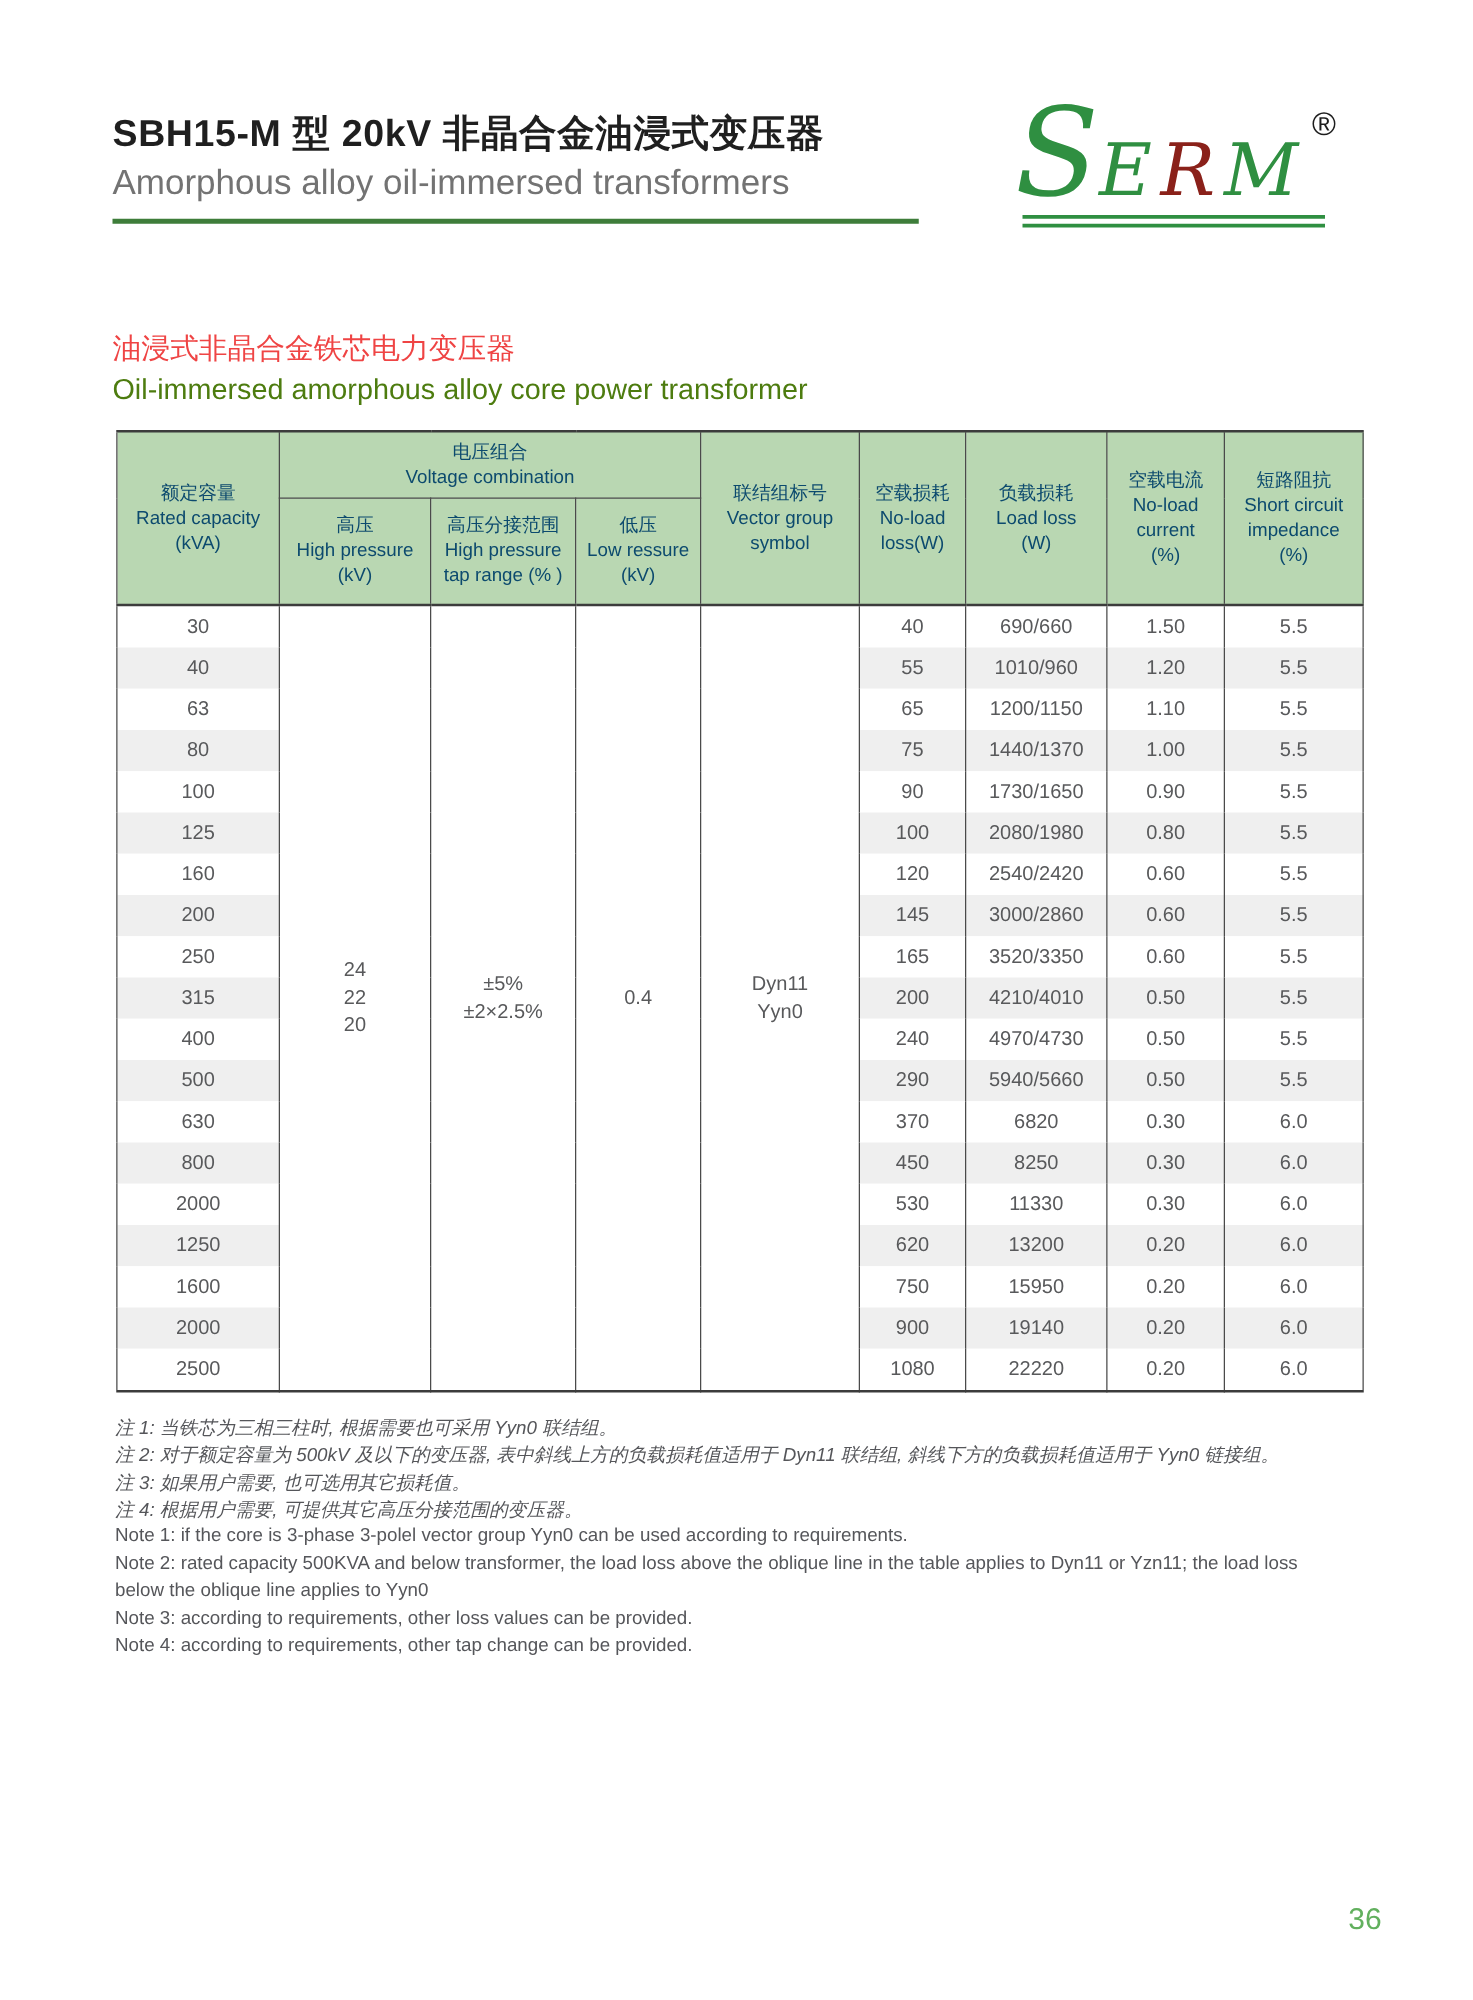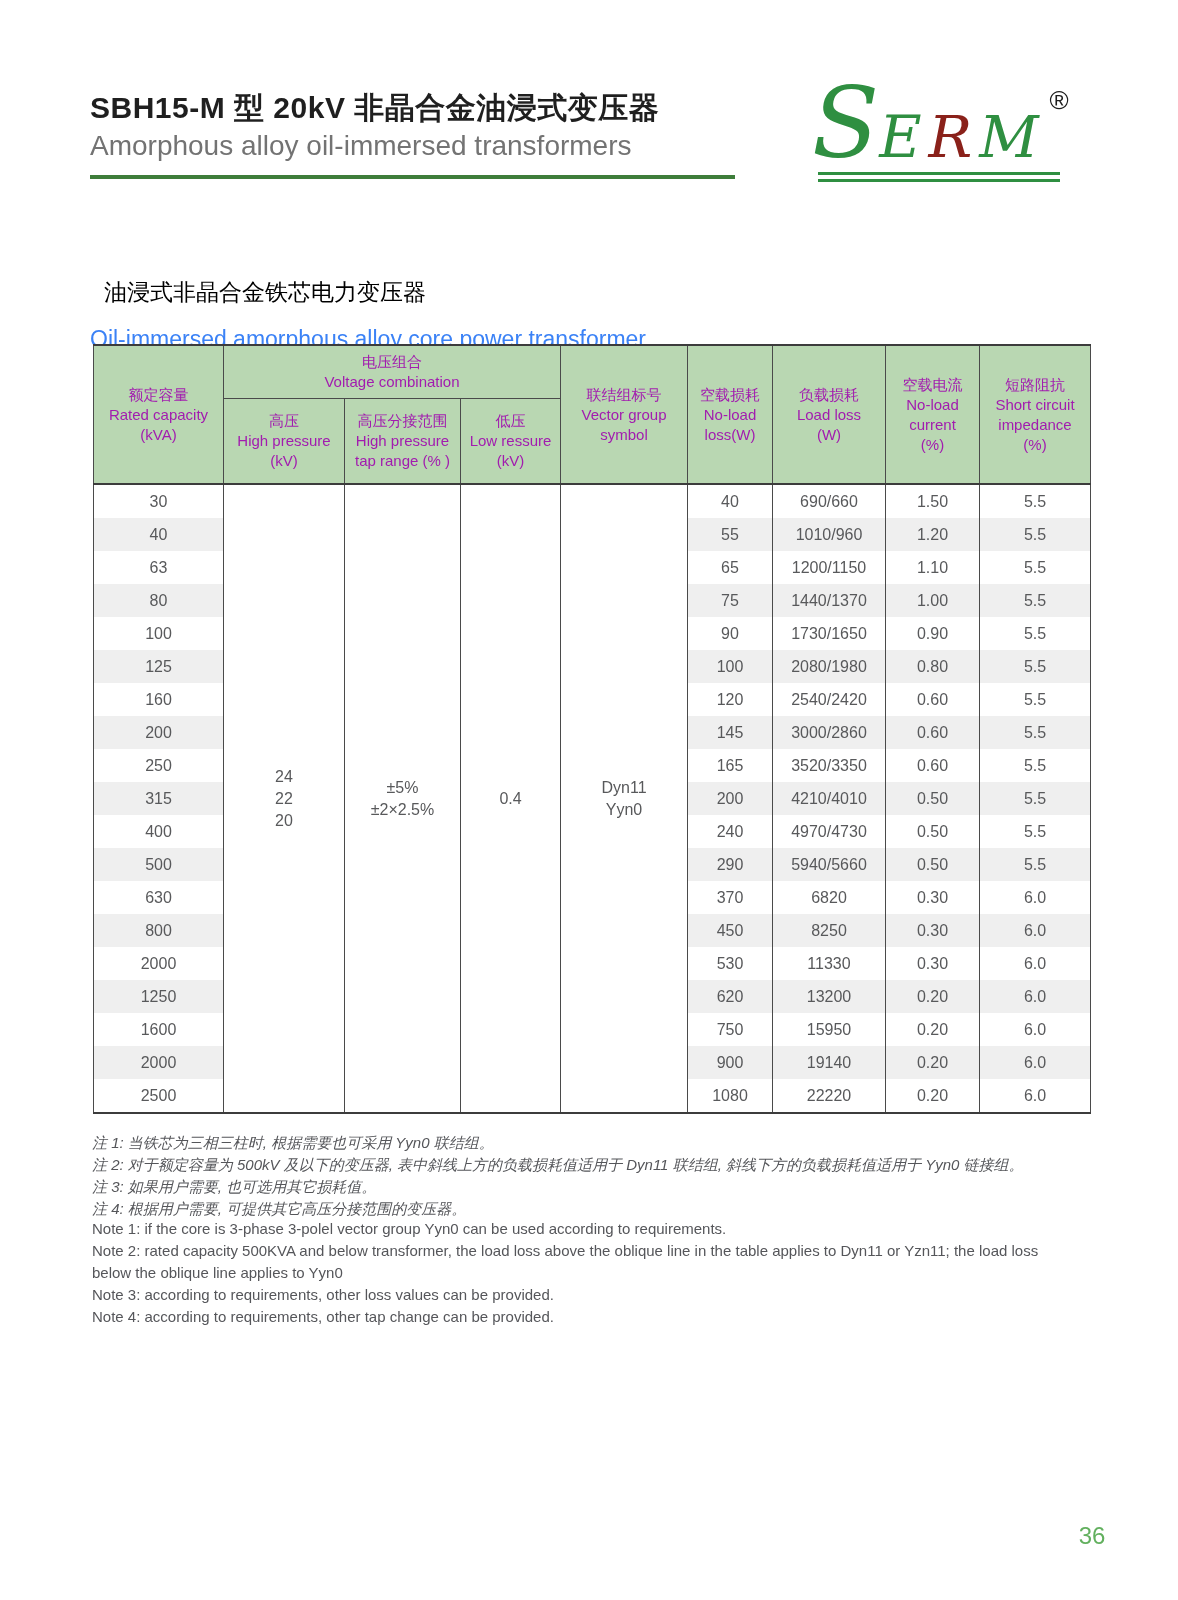--- a/index.html
+++ b/index.html
@@ -21,40 +21,40 @@
   .logo { position:absolute; left:812px; top:74px; width:290px; height:120px; }
   .logo-text { font-family:"DejaVu Serif","Liberation Serif",serif; font-style:italic; white-space:nowrap; }
   .logo-s  { font-size:98px; line-height:1; }
   .logo-sm { font-size:58px; letter-spacing:7px; }
   .logo-reg { font-size:26px; font-style:normal; color:#1d1d1d; position:relative; top:-48px; left:4px; font-family:"Liberation Sans",sans-serif; }
   .logo-lines { position:absolute; left:6px; top:98px; width:242px; }
   .logo-line { height:3px; margin-bottom:4px; }
 
   
   .section-heading { position:absolute; left:90px; top:262px; }
-  .section-zh { font-size:23px; color:#000000; line-height:33px; margin:14px; }
-  .section-en { font-size:23px; color:#3b82f6; line-height:33px; margin:0;text-align:center; }
+  .section-zh { font-size:23px; color:#ef4444; line-height:33px; margin:0; }
+  .section-en { font-size:23px; color:#4d7c0f; line-height:33px; margin:0;text-align:center; }
 
   
   table.spec {
     position:absolute; left:93px; top:344px;
     width:997px;
     border-collapse:collapse;
     table-layout:fixed;
     border-top:2px solid #3c3c3c;
     border-bottom:2px solid #3c3c3c;
   }
   table.spec th, table.spec td {
     text-align:center; vertical-align:middle;
     white-space:pre-line;
     padding:0 2px;
   }
   table.spec th {
     background:#b9d7b2;
-    color:#a21caf;
+    color:#0c4a6e;
     font-size:15px; font-weight:normal;
     line-height:20px;
     border-left:1px solid #4a4a4a;
     border-right:1px solid #4a4a4a;
   }
   table.spec thead tr.hrow1 th { height:52px; }
   table.spec thead tr.hrow2 th { height:84px; }
   table.spec thead th.group { border-bottom:1.5px solid #4a4a4a; }
   table.spec thead tr.hrow2 th { border-top:none; }
   table.spec thead tr:last-child th, table.spec thead th[rowspan] { border-bottom:2px solid #3c3c3c; }

